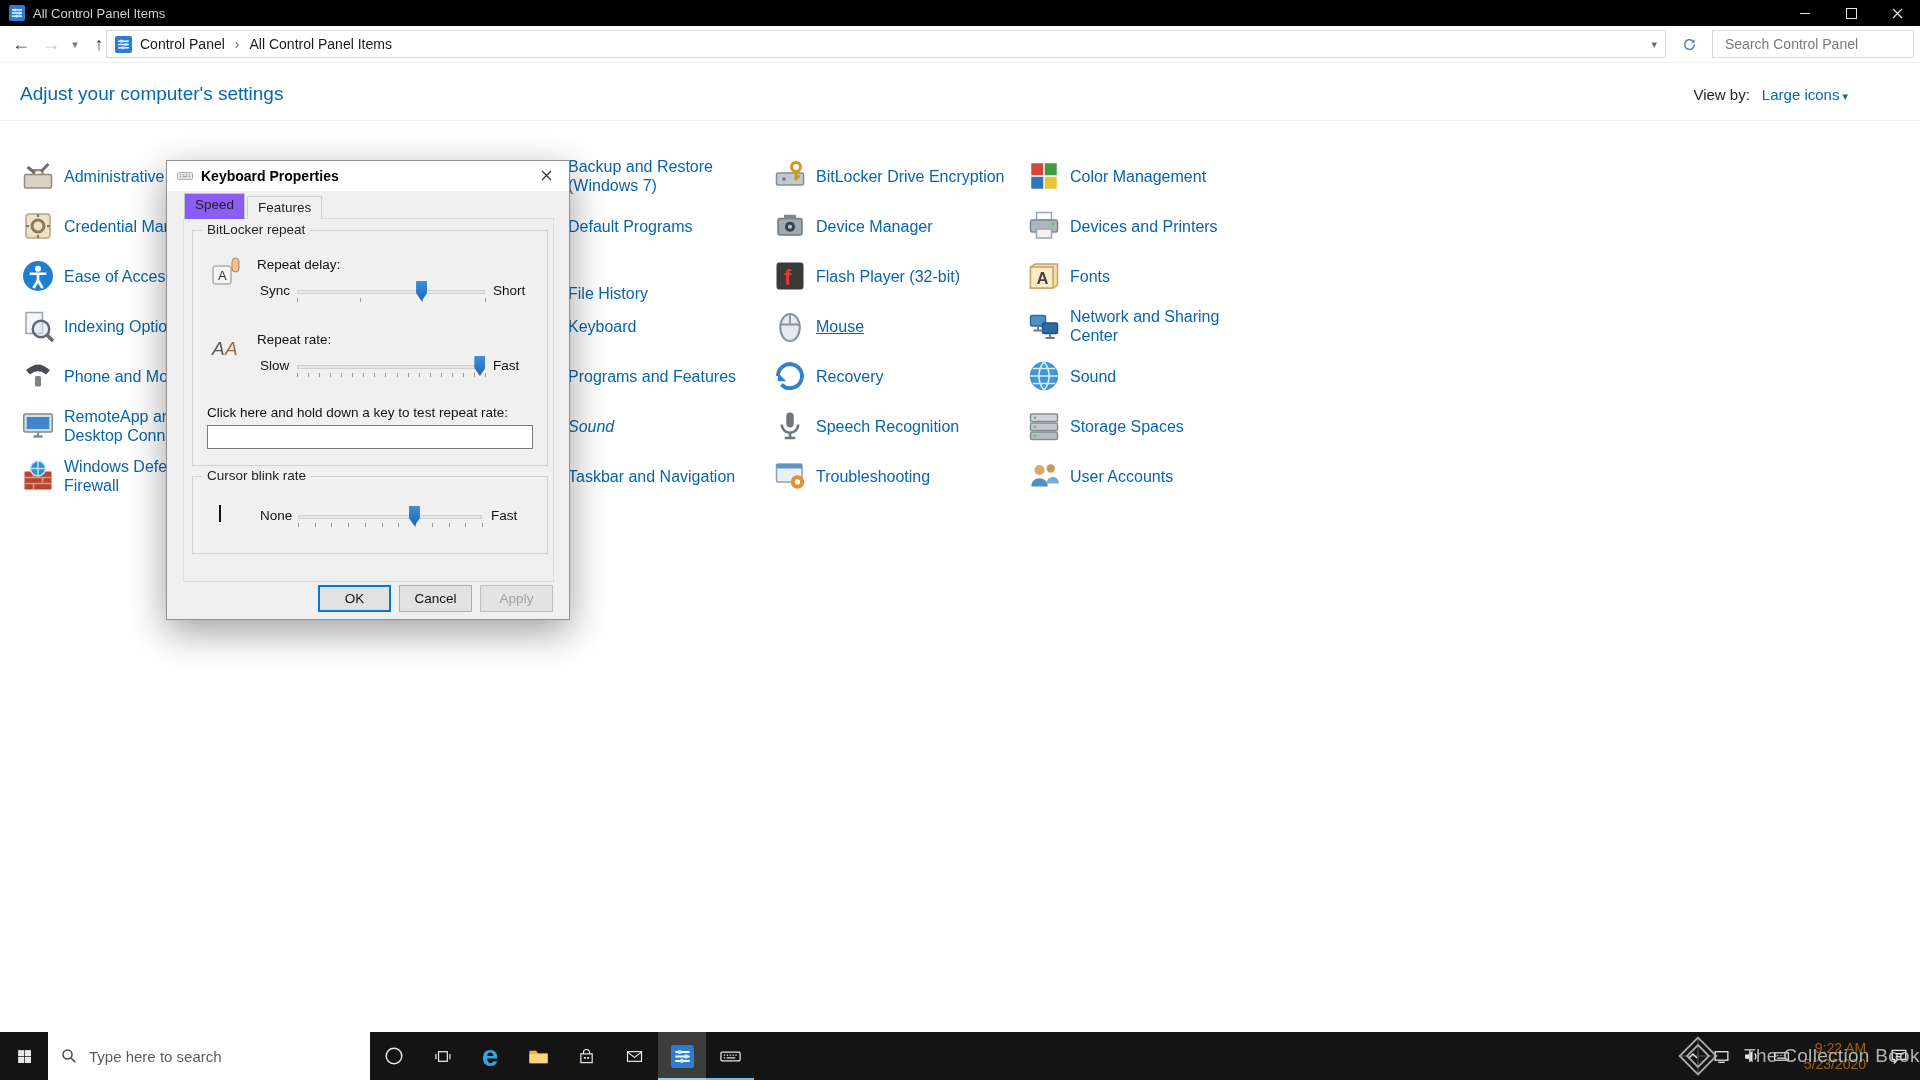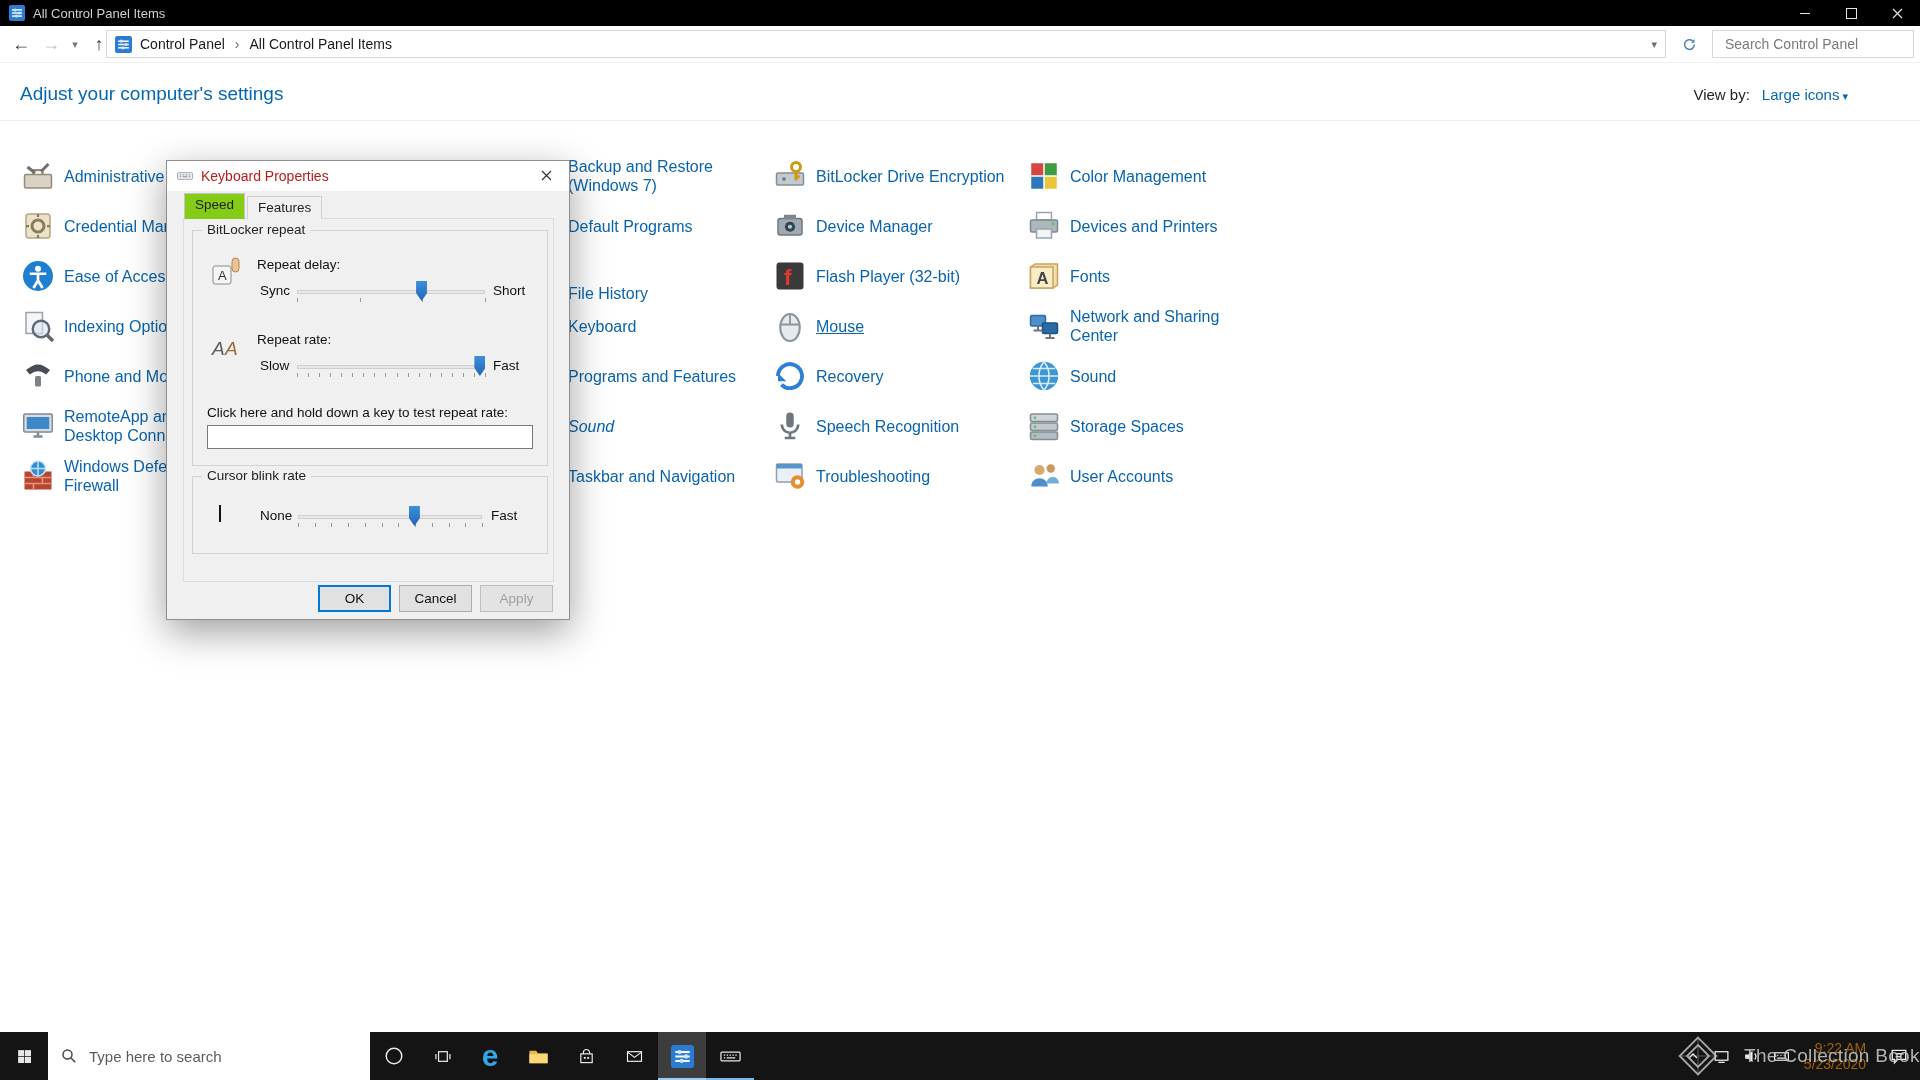--- a/index.html
+++ b/index.html
@@ -53,27 +53,27 @@
   .cp-icon{width:36px;height:36px;flex:none;}
   .cp-icon svg{width:36px;height:36px;display:block;}
   .cp-label{font-size:16px;line-height:19px;color:#0a64ad;}
 
   
   .dialog{position:absolute;left:166px;top:160px;width:402px;height:458px;background:#f0f0f0;
           border:1px solid #8f8f8f;box-shadow:0 12px 36px rgba(0,0,0,.38);z-index:50;font-size:14px;}
   .dlg-titlebar{position:absolute;left:0;top:0;right:0;height:30px;background:#fff;
                 display:flex;align-items:center;padding-left:9px;}
   .dlg-kbd-ico{width:18px;height:18px;}
-  .dlg-title{margin-left:7px;font-size:14px;color:#b91c1c;}
+  .dlg-title{margin-left:7px;font-size:14px;color:#000000;font-weight:bold;}
   .dlg-close{position:absolute;right:0;top:0;width:45px;height:29px;display:flex;
              align-items:center;justify-content:center;}
   .dlg-tabs{position:absolute;left:17px;top:35px;display:flex;z-index:3;}
   .dlg-tab{height:22px;line-height:22px;padding:0 10px;font-size:13.5px;background:#f0f0f0;
            border:1px solid #d0d0d0;border-bottom:none;margin-right:2px;color:#222;}
-  .dlg-tab.active{height:25px;margin-top:-3px;background:#84cc16;border-color:#c4c4c4;
+  .dlg-tab.active{height:25px;margin-top:-3px;background:#8b5cf6;border-color:#c4c4c4;
                   border-bottom:1px solid #f0f0f0;margin-bottom:-1px;}
   .dlg-page{position:absolute;left:16px;top:57px;width:369px;height:362px;border:1px solid #dcdcdc;
             background:#f0f0f0;}
   .dlg-group{position:absolute;border:1px solid #d2d2d2;}
   .glabel{position:absolute;top:-9px;left:9px;background:#f0f0f0;padding:0 5px;font-size:13.5px;color:#222;}
   .g-char{left:25px;top:69px;width:354px;height:234px;}
   .g-blink{left:25px;top:315px;width:354px;height:76px;}
   .dlg-abs{position:absolute;font-size:13.5px;color:#111;}
   .icon-repeat-delay{left:42px;top:92px;width:36px;height:36px;}
   .icon-repeat-rate{left:42px;top:167px;width:36px;height:36px;}

